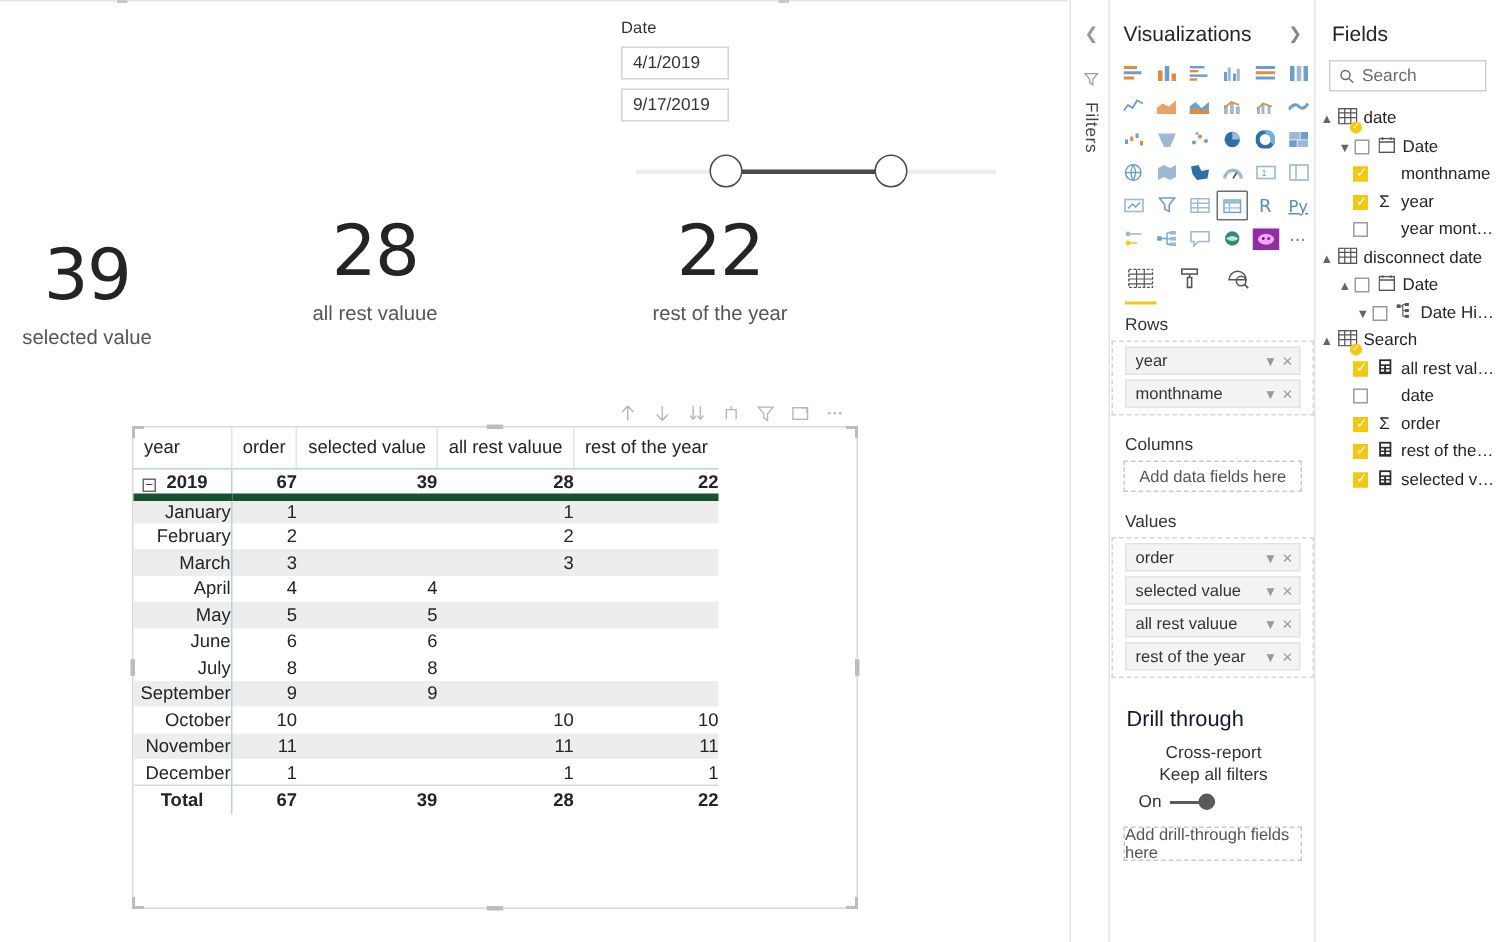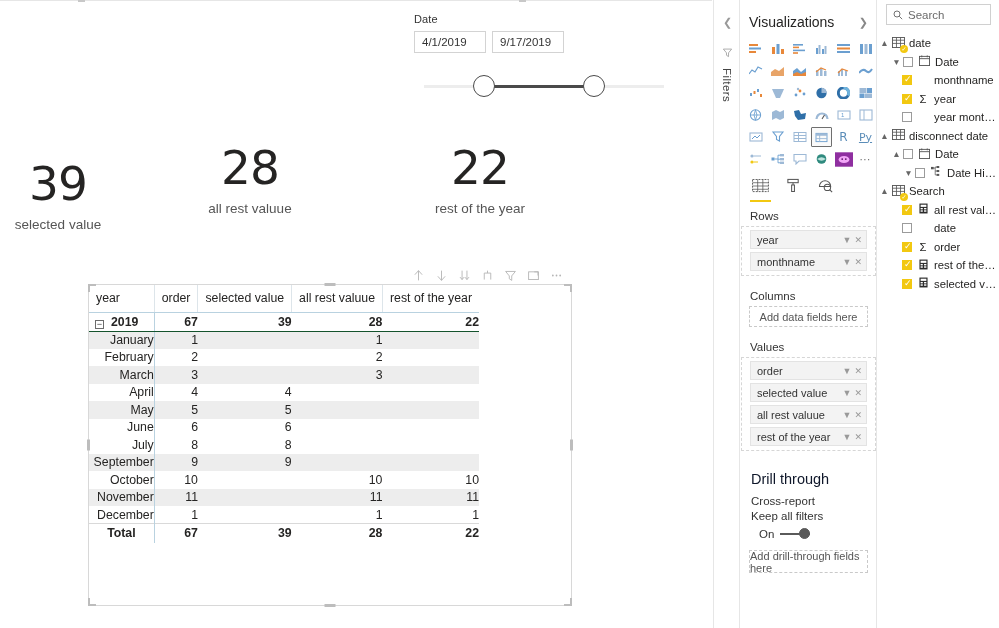--- a/index.html
+++ b/index.html
@@ -21,21 +21,21 @@
   }
 
   
   .page-edge-mark {
     position: absolute; background: #c8c8c8; width: 7px; height: 3px;
   }
 
   
   #slicer { position: absolute; left: 414px; top: 12px; width: 262px; height: 78px; }
   .slicer-title { font-size: 11px; color: #333; margin-bottom: 6px; letter-spacing: .1px; }
-  .slicer-inputs { display: flex; gap: 6px; }
+  .slicer-inputs { display: flex; gap: 6px; flex-direction: column; }
   .slicer-box {
     width: 72px; height: 22px; border: 1px solid #d3d3d3; background: #fff;
     font-size: 11.5px; color: #333; display: flex; align-items: center;
     padding-left: 7px; font-family: "Liberation Sans", sans-serif;
   }
   .slider-wrap { position: relative; margin-top: 22px; height: 22px; width: 250px; }
   .slider-track {
     position: absolute; left: 10px; top: 10px; width: 240px; height: 3px; background: #ededed;
   }
   .slider-range {
@@ -100,21 +100,21 @@
   }
   td.rowhdr.year-cell { text-align: left; padding-left: 6px; font-weight: bold; }
   td.num { text-align: right; padding-right: 8px; }
   td.c-order { width: 40px; }
   td.c-sel   { width: 90px; }
   td.c-all   { width: 85px; }
   td.c-rest  { width: 88px; }
   tr.band td { background: #ededed; }
   tr.band td.rowhdr { background: #ededed; }
   tr.totalrow td { font-weight: bold; border-top: 1px solid #d9d9d9; height: 19px; }
-  tr.yearrow td { font-weight: bold; border-bottom: 1px solid #14532d; height: 19px; }
+  tr.yearrow td { font-weight: bold; border-bottom: 5px solid #14532d; height: 19px; }
   .expander {
     display: inline-block; width: 9px; height: 9px; border: 1px solid #6b6b6b;
     line-height: 7px; font-size: 9px; text-align: center; margin-right: 7px;
     position: relative; top: 1px; color: #3a3a3a; font-weight: normal;
   }
 
   
   #filters-rail {
     position: absolute; left: 713px; top: 0; width: 27px; height: 628px;
     background: #fff; border-left: 1px solid #e6e6e6; border-right: 1px solid #e6e6e6;
@@ -166,21 +166,21 @@
   .well-box .wtxt { flex: 1; white-space: nowrap; overflow: hidden; }
   .well-box .wicn { color: #999; font-size: 9px; margin-left: 3px; }
   .well-empty {
     margin: 0 8px 6px 8px; height: 21px; border: 1px dashed #c9c9c9; background: #fff;
     display: flex; align-items: center; justify-content: center;
     font-size: 11px; color: #555;
   }
   .well-group { border: 1px dashed #d6d6d6; padding: 3px 0 1px 0; margin: 0 0 6px 0; }
 
   .drill-title { font-size: 14.5px; color: #0f172a; padding: 14px 9px 8px 10px; }
-  .drill-sub { font-size: 11.5px; color: #333; padding: 0 9px 3px 10px; }
+  .drill-sub { font-size: 11.5px; color: #333; padding: 0 9px 3px 10px; text-align: center; }
   .toggle-row { display: flex; align-items: center; gap: 6px; padding: 3px 0 10px 18px; }
   .toggle-row .tlbl { font-size: 11.5px; color: #333; }
   .switch { position: relative; width: 30px; height: 12px; }
   .switch .bar { position: absolute; top: 5px; width: 30px; height: 2px; background: #5a5a5a; }
   .switch .knob {
     position: absolute; top: 0; width: 11px; height: 11px; border-radius: 50%;
     border: 1.6px solid #5a5a5a; background: #fff;
   }
   .switch.off .knob { left: 0; }
   .switch.on .knob { left: 19px; background: #5a5a5a; }
@@ -727,20 +727,23 @@
       <span class="tlbl">On</span>
       <span class="switch on">
           <span class="bar"></span>
           <span class="knob"></span>
         </span>
     </div>
     <div class="well-empty" style="height:23px;">Add drill-through fields here</div>
   </div>
 
   <div id="fields-pane">
+    <div class="pane-head" style="padding:14px 8px 6px 10px;">
+      <div class="t">Fields</div>
+    </div>
     <div class="search-box">
       <svg width="10" height="10" viewBox="0 0 12 12">
         <circle cx="4.8" cy="4.8" r="3.6" fill="none" stroke="#666" stroke-width="1.1"></circle>
         <line x1="7.5" y1="7.5" x2="11" y2="11" stroke="#666" stroke-width="1.1"></line>
       </svg>
       <span class="ph">Search</span>
     </div>
 
     <div style="margin-top:9px;">
 

